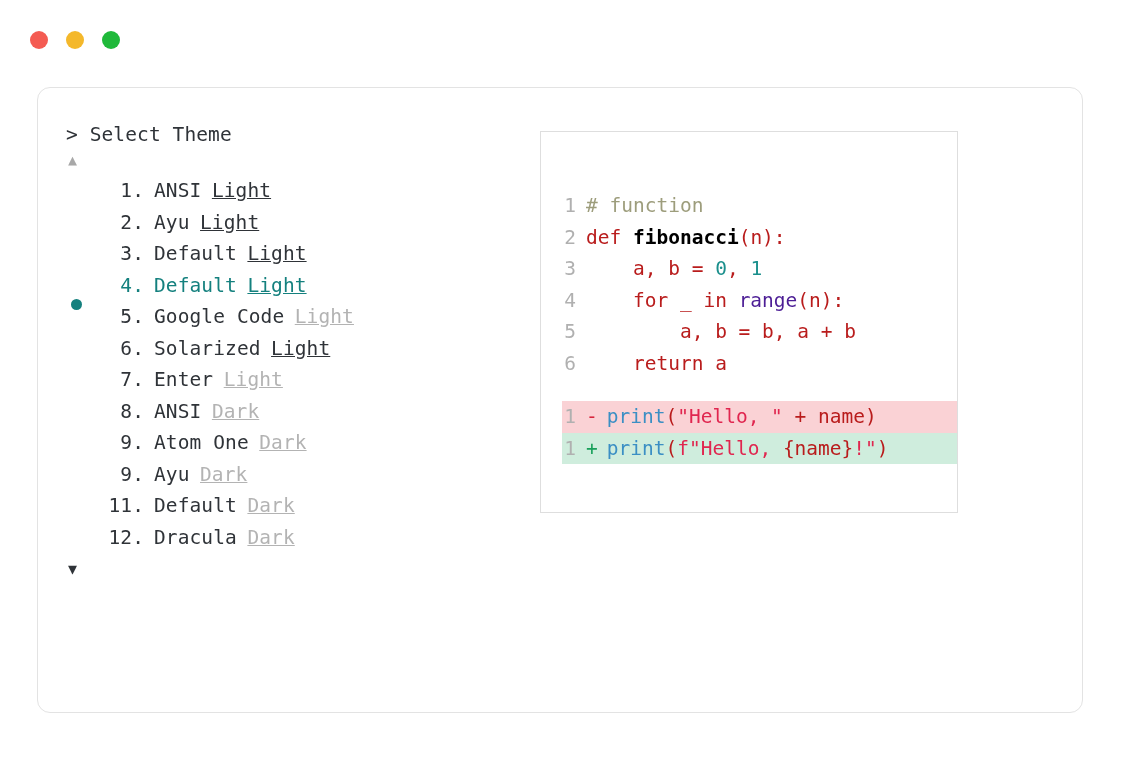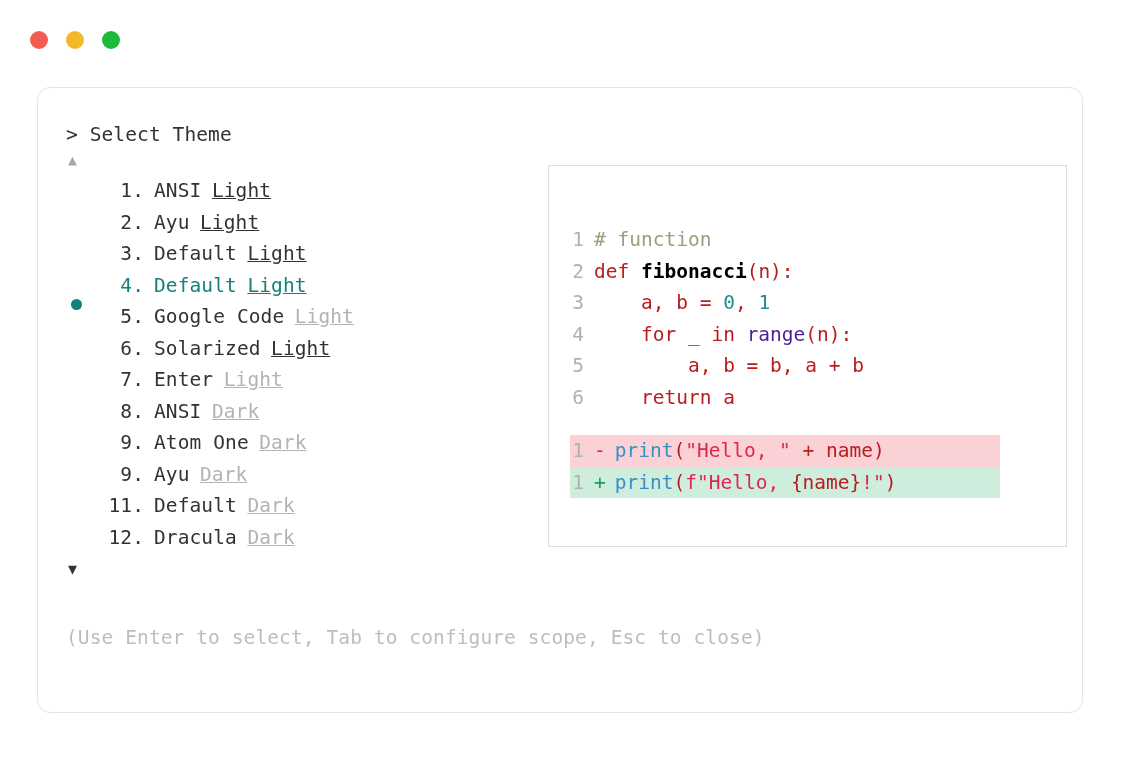--- a/index.html
+++ b/index.html
@@ -43,21 +43,21 @@
 
   .card-inner {
     position: absolute;
     left: 0; top: 0; right: 0; bottom: 0;
     padding: 34px 30px 0 28px;
   }
 
   
   .columns {
     display: flex;
-    align-items: center;
+    align-items: flex-start;
   }
   .col-left {
     width: 470px;
     flex: 0 0 470px;
   }
   .col-right {
     flex: 1 1 auto;
   }
 
   .pane-title {
@@ -125,22 +125,22 @@
   .theme-row.selected .num-cell,
   .theme-row.selected .name-cell,
   .theme-row.selected .variant-cell { color: #14807e; }
 
   .variant-dim { color: #b3b3b3; }
   .variant-strong { color: #2f3338; }
 
   
   .preview-box {
     margin-top: 9px;
-    margin-left: 12px;
-    width: 519px;
+    margin-left: 4px;
+    width: 418px;
     height: 382px;
     box-sizing: border-box;
     border: 1.5px solid #dedede;
     background: #ffffff;
     position: relative;
     overflow: hidden;
   }
   .code {
     position: absolute;
     left: 21px;
@@ -226,16 +226,15 @@
 
       <div class="col-right">
 
         <div class="preview-box">
           <div class="code" id="code-block"><span class="code-line"><span class="ln">1</span><span class="t-comment"># function</span></span><span class="code-line"><span class="ln">2</span><span class="t-plain">def </span><span class="t-fn">fibonacci</span><span class="t-plain">(n):</span></span><span class="code-line"><span class="ln">3</span><span class="t-plain">    a, b = </span><span class="t-num">0</span><span class="t-plain">, </span><span class="t-num">1</span></span><span class="code-line"><span class="ln">4</span><span class="t-plain">    for _ in </span><span class="t-builtin">range</span><span class="t-plain">(n):</span></span><span class="code-line"><span class="ln">5</span><span class="t-plain">        a, b = b, a + b</span></span><span class="code-line"><span class="ln">6</span><span class="t-plain">    return a</span></span><span class="blank-line"></span><span class="diff-line del" style="background: rgb(250, 210, 213);"><span class="ln">1</span><span class="diff-mark">-</span><span class="t-plain"> </span><span class="t-call">print</span><span class="t-plain">(</span><span class="t-string">"Hello, "</span><span class="t-plain"> + name)</span></span><span class="diff-line add" style="background: rgb(207, 237, 221);"><span class="ln">1</span><span class="diff-mark">+</span><span class="t-plain"> </span><span class="t-call">print</span><span class="t-plain">(</span><span class="t-string">f"Hello, </span><span class="t-plain">{name}</span><span class="t-string">!"</span><span class="t-plain">)</span></span></div>
         </div>
       </div>
 
     </div>
 
-    <div class="hint">(Use Enter to select, Tab to configure scope, Esc to close)</div>
 
   </div>
 </div>
 
 </body></html>

